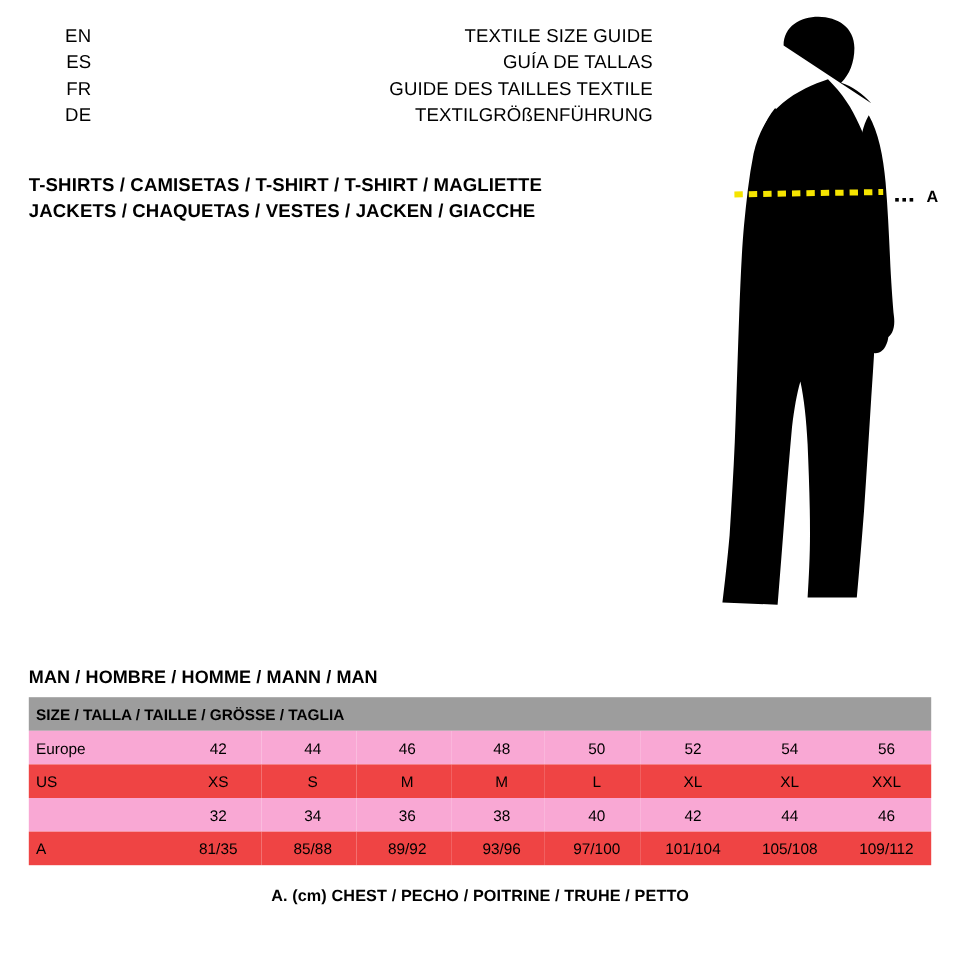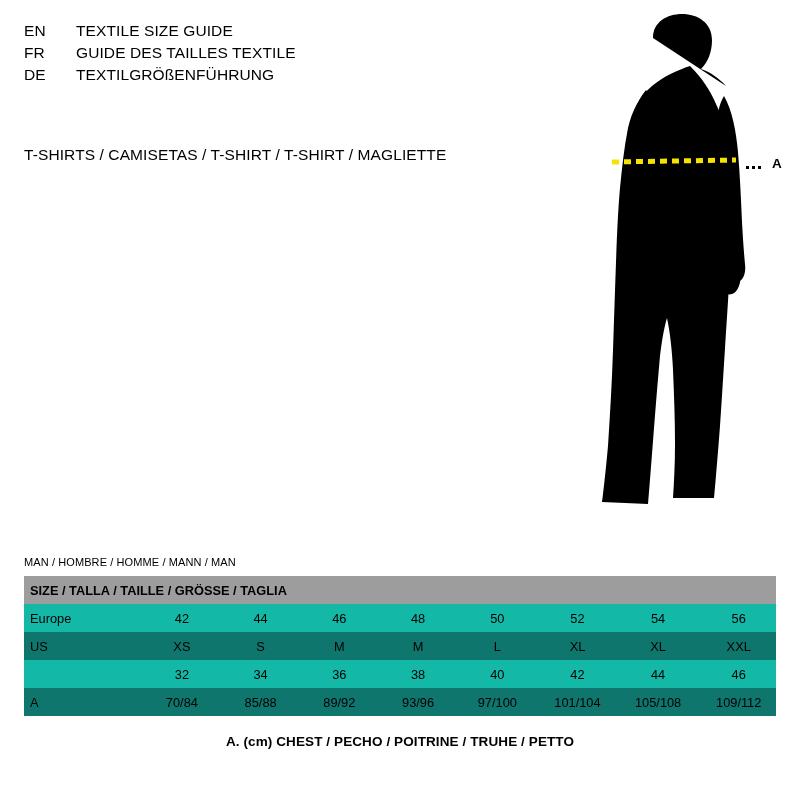--- a/index.html
+++ b/index.html
@@ -15,20 +15,21 @@
     position: relative;
     overflow: hidden;
   }
 
   
   #lang-block {
     position: absolute;
     left: 24px;
     top: 22px;
     width: 520px;
+    text-align: right;
   }
   .lang-row {
     display: flex;
     align-items: baseline;
     height: 22px;
     font-size: 15.5px;
     letter-spacing: .1px;
   }
   .lang-code {
     width: 52px;
@@ -40,21 +41,21 @@
 
   
   #categories {
     position: absolute;
     left: 24px;
     top: 144px;
     width: 560px;
   }
   .cat-line {
     font-size: 15.5px;
-    font-weight: normal;
+    font-weight: bold;
     line-height: 22px;
     letter-spacing: .1px;
   }
 
   
   #figure-wrap {
     position: absolute;
     left: 540px;
     top: 10px;
     width: 260px;
@@ -87,46 +88,46 @@
   }
 
   
   #table-section {
     position: absolute;
     left: 24px;
     top: 556px;
     width: 752px;
   }
   #gender-label {
-    font-size: 11px;
-    font-weight: normal;
+    font-size: 15px;
+    font-weight: bold;
     margin-bottom: 8px;
     letter-spacing: .1px;
   }
   table.size-table {
     border-collapse: collapse;
     width: 752px;
     font-size: 12.8px;
   }
   table.size-table td {
     padding: 4px 0 4px 6px;
     height: 20px;
     vertical-align: middle;
   }
   tr.head-row td {
     background: #9d9d9d;
     color: #000;
     font-weight: bold;
     font-size: 12.8px;
   }
   tr.shade td {
-    background: #14b8a6;
+    background: #f9a8d4;
   }
   tr.plain td {
-    background: #0f766e;
+    background: #ef4444;
   }
   td.label-col {
     width: 120px;
     padding-left: 6px;
   }
   td.val {
     width: 79px;
     text-align: center;
   }
   #footnote {
@@ -139,31 +140,36 @@
 </style>
 </head>
 <body>
 
 <div id="lang-block">
   <div class="lang-row">
     <span class="lang-code">EN</span>
     <span class="lang-text">TEXTILE SIZE GUIDE</span>
   </div>
   <div class="lang-row">
+    <span class="lang-code">ES</span>
+    <span class="lang-text">GUÍA DE TALLAS</span>
+  </div>
+  <div class="lang-row">
     <span class="lang-code">FR</span>
     <span class="lang-text">GUIDE DES TAILLES TEXTILE</span>
   </div>
   <div class="lang-row">
     <span class="lang-code">DE</span>
     <span class="lang-text">TEXTILGRÖßENFÜHRUNG</span>
   </div>
 </div>
 
 <div id="categories">
   <div class="cat-line">T-SHIRTS / CAMISETAS / T-SHIRT / T-SHIRT / MAGLIETTE</div>
+  <div class="cat-line">JACKETS / CHAQUETAS / VESTES / JACKEN / GIACCHE</div>
 </div>
 
 <div id="figure-wrap">
   <svg id="figure-svg" width="260" height="540" viewBox="0 0 260 540" xmlns="http://www.w3.org/2000/svg">
 
     <path d="M113 28 C113 12, 127 4, 142 4 C158 4, 172 13, 172 30 C172 42, 168 52, 161 59 C170 62, 179 68, 186 76 L186 76 Z" fill="#000000"></path>
 
     <path d="M150 56
              C138 60, 124 66, 112 76
              C100 86, 92 100, 88 118
@@ -257,21 +263,21 @@
         <td class="val">36</td>
         <td class="val">38</td>
         <td class="val">40</td>
         <td class="val">42</td>
         <td class="val">44</td>
         <td class="val">46</td>
       </tr>
 
       <tr class="plain">
         <td class="label-col">A</td>
-        <td class="val">70/84</td>
+        <td class="val">81/35</td>
         <td class="val">85/88</td>
         <td class="val">89/92</td>
         <td class="val">93/96</td>
         <td class="val">97/100</td>
         <td class="val">101/104</td>
         <td class="val">105/108</td>
         <td class="val">109/112</td>
       </tr>
     </tbody>
   </table>

